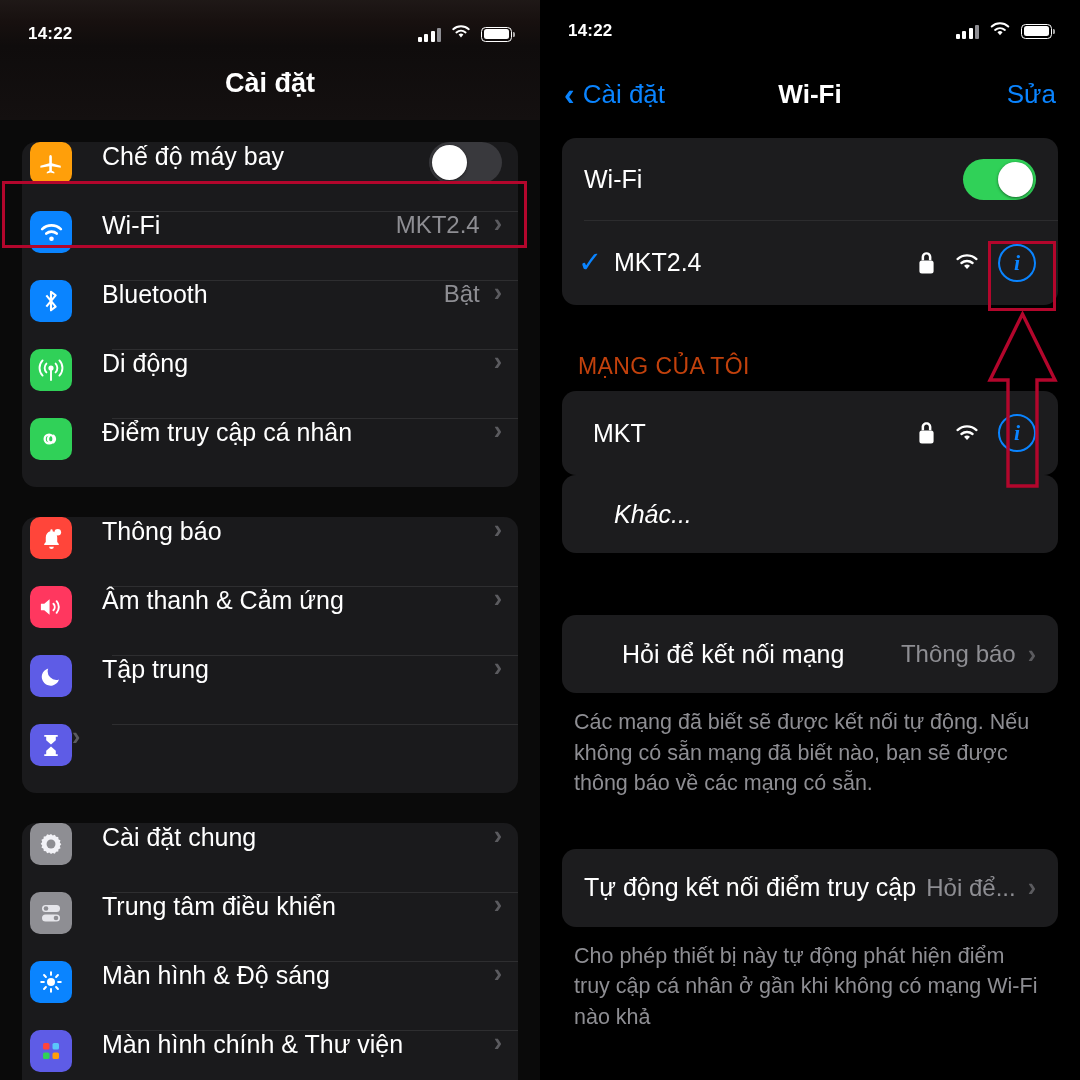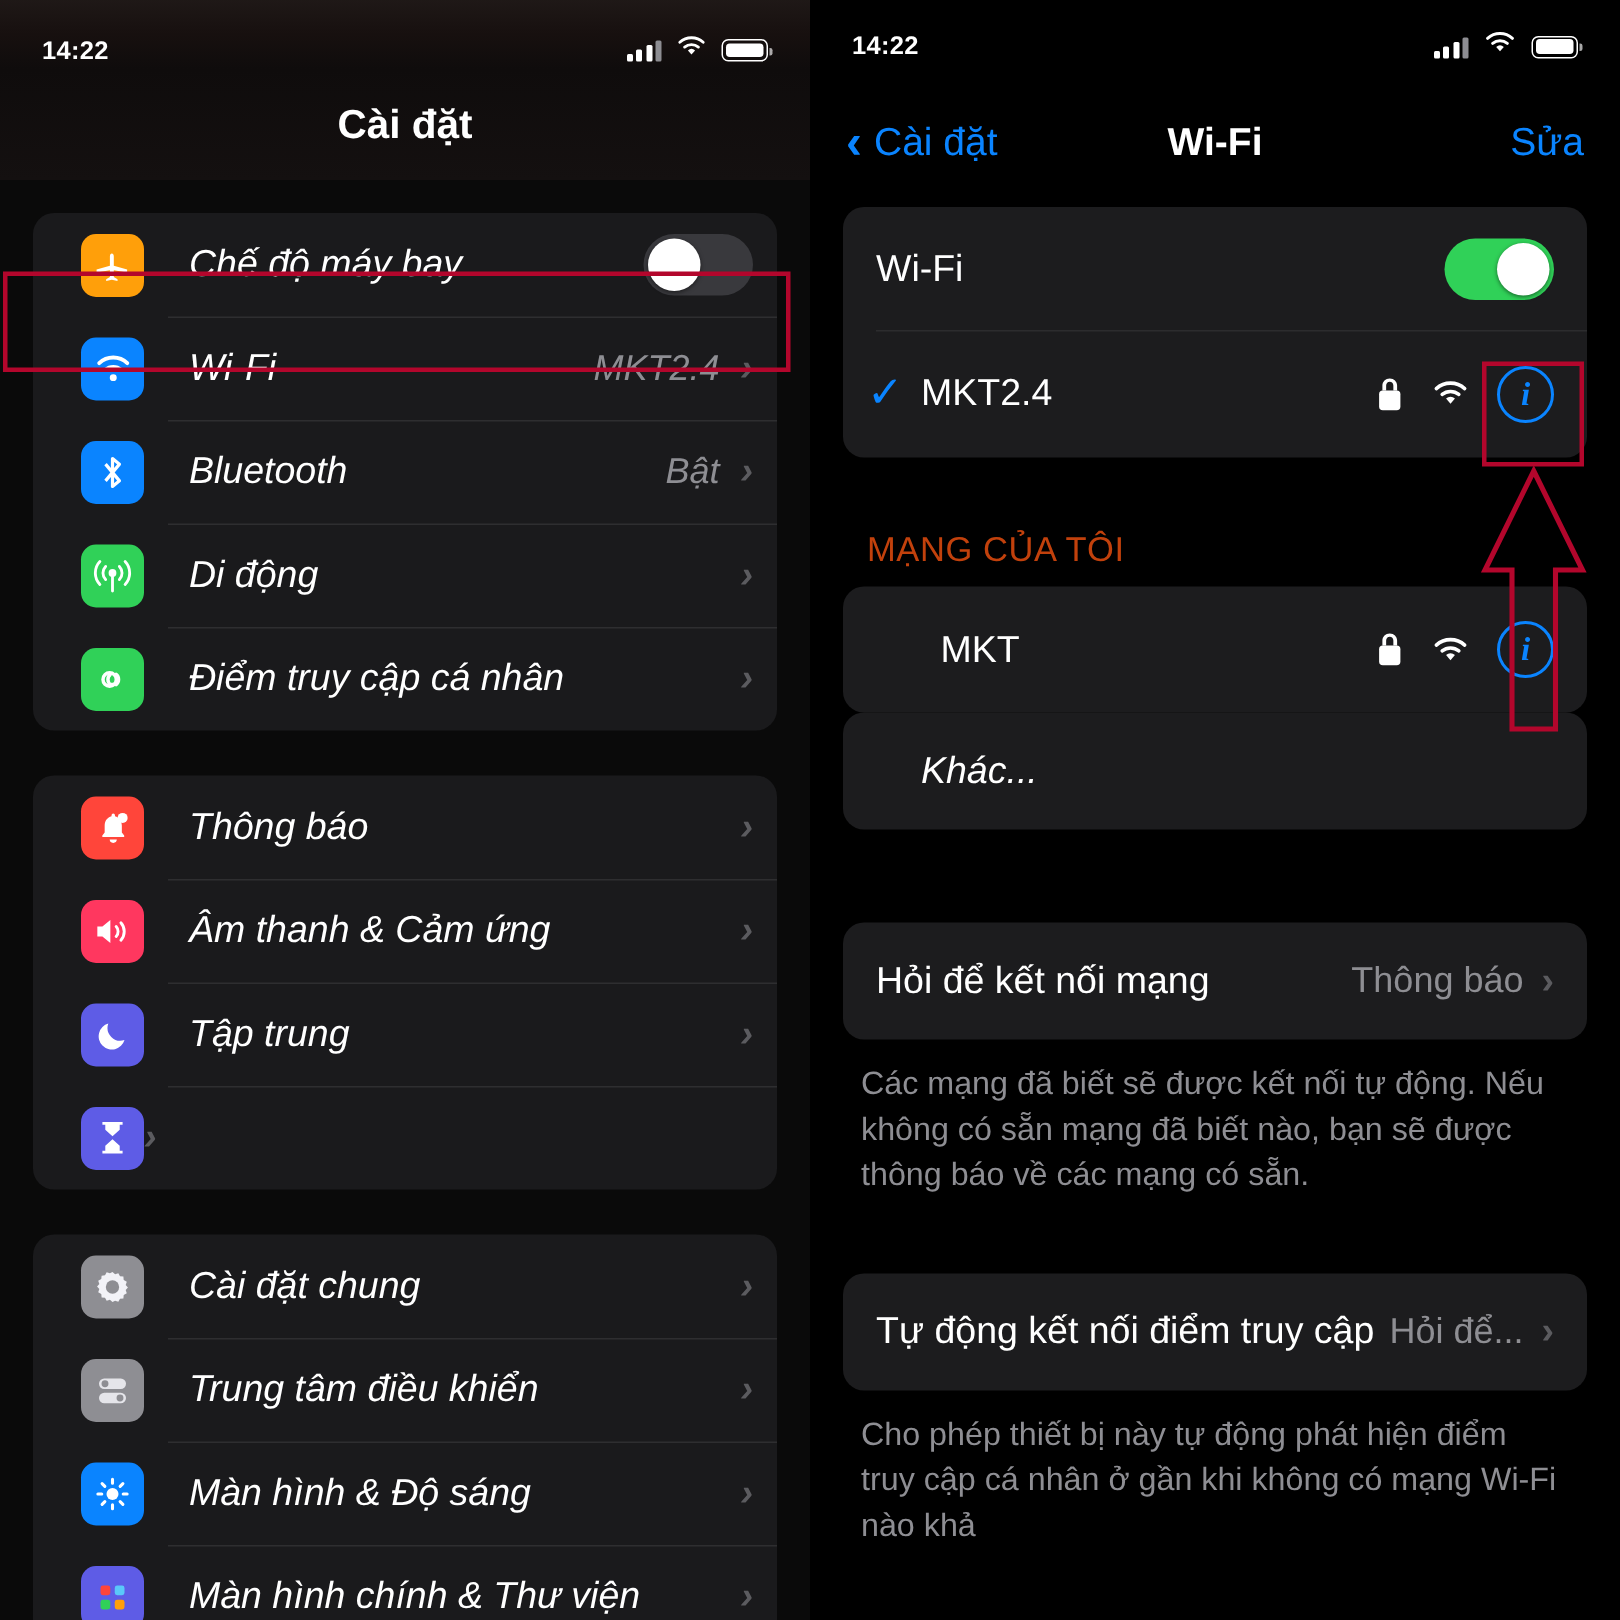--- a/index.html
+++ b/index.html
@@ -28,21 +28,21 @@
   .battery::after{content:"";position:absolute;right:-4.2px;top:4.6px;width:2.2px;height:5px;
                   background:#fff;border-radius:0 1.5px 1.5px 0;opacity:.65;}
   .battery span{display:block;height:100%;background:#fff;border-radius:2.5px;}
   .left .statusbar{margin-top:-32px;background:linear-gradient(#2a2422,#17100f 70%,#0f0c0c);height:78px;align-items:flex-end;padding-bottom:2px;}
   .nav-title{height:74px;display:flex;align-items:center;justify-content:center;
              color:#fff;font-size:27px;font-weight:bold;
              background:linear-gradient(#0f0c0c,#141010);}
   .left-scroll{padding:0 0 0 0;}
   .group{background:#1a1a1c;border-radius:14px;margin:0 22px 30px 22px;overflow:hidden;}
   .group.first{margin-top:22px;}
-  .row{display:flex;align-items:center;min-height:69px;padding:0 16px 0 32px;position:relative;font-style:italic;}
+  .row{display:flex;align-items:flex-start;min-height:69px;padding:0 16px 0 8px;position:relative;}
   .row + .row::before{content:"";position:absolute;left:90px;right:0;top:0;height:1px;background:#2e2e30;}
   .app-icon{width:42px;height:42px;border-radius:10px;flex:0 0 42px;
             display:flex;align-items:center;justify-content:center;color:#fff;}
   .row-label{flex:1;margin-left:30px;color:#fff;font-size:25px;white-space:nowrap;}
   .row-value{color:#8e8e93;font-size:24px;margin-right:14px;white-space:nowrap;}
   .chev{color:#5b5b5f;font-size:25px;font-weight:600;line-height:1;}
   .switch{width:73px;height:41px;border-radius:21px;background:#39393d;position:relative;flex:0 0 73px;}
   .switch .knob{position:absolute;top:3px;left:3px;width:35px;height:35px;border-radius:50%;
                 background:#fff;box-shadow:0 1px 3px rgba(0,0,0,.5);}
   .switch.on{background:#30d158;}
@@ -324,21 +324,21 @@
           </span>
           <span class="infobtn">i</span>
         </span>
       </div>
     </div>
 
     <div class="section-hdr" style="margin-top:48px;">
       <span>MẠNG CỦA TÔI</span>
     </div>
     <div class="card">
-      <div class="wrow" style="min-height:84px;padding-left:65px;">
+      <div class="wrow" style="min-height:84px;padding-left:31px;">
         <span class="ssid">MKT</span>
         <span class="meta">
           <span class="lock">
             <svg width="19" height="24" viewBox="0 0 18 23" fill="#fff">
                 <path d="M9 1.2c-2.7 0-4.7 2-4.7 4.6v3.1h2.4V5.8c0-1.4 1-2.4 2.3-2.4s2.3 1 2.3 2.4v3.1h2.4V5.8C13.7 3.2 11.7 1.2 9 1.2z"></path>
                 <rect x="2.2" y="9" width="13.6" height="12.6" rx="2.4"></rect>
               </svg>
           </span>
           <span class="wifi-glyph">
             <svg width="26" height="19" viewBox="0 0 22 16">
@@ -352,21 +352,21 @@
       </div>
     </div>
 
     <div class="card">
       <div class="wrow" style="min-height:78px;padding-left:52px;font-style:italic;">
         <span class="ssid">Khác...</span>
       </div>
     </div>
 
     <div class="card" style="margin-top:62px;">
-      <div class="wrow" style="min-height:78px;">
+      <div class="wrow" style="min-height:78px;margin-left:38px;">
         <span class="wlabel">Hỏi để kết nối mạng</span>
         <span class="wvalue">Thông báo</span>
         <span class="chev">›</span>
       </div>
     </div>
     <div class="footnote">Các mạng đã biết sẽ được kết nối tự động. Nếu không có sẵn mạng đã biết nào, bạn sẽ được thông báo về các mạng có sẵn.</div>
 
     <div class="card" style="margin-top:50px;">
       <div class="wrow" style="min-height:78px;">
         <span class="wlabel">Tự động kết nối điểm truy cập</span>

